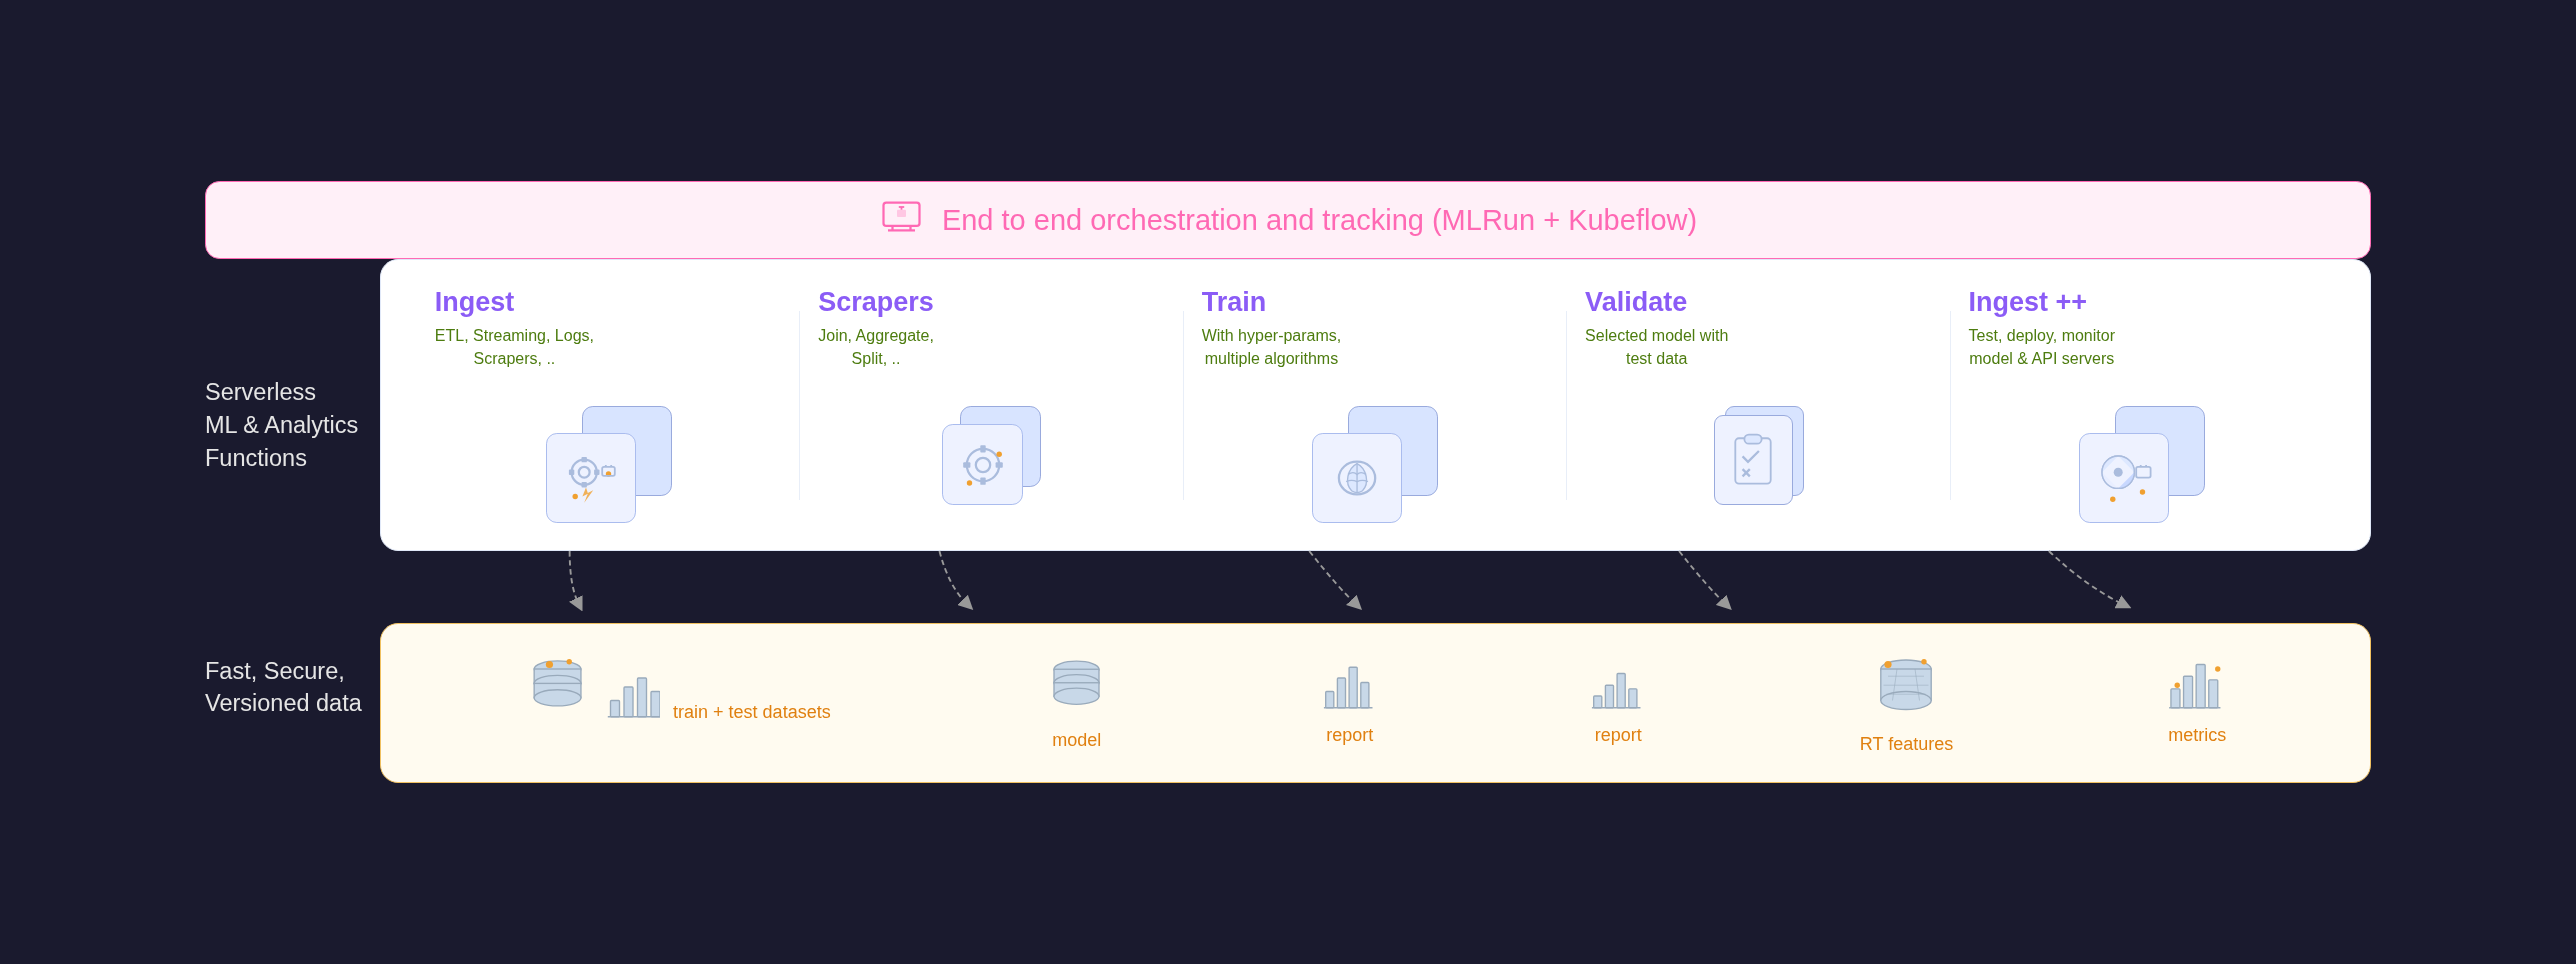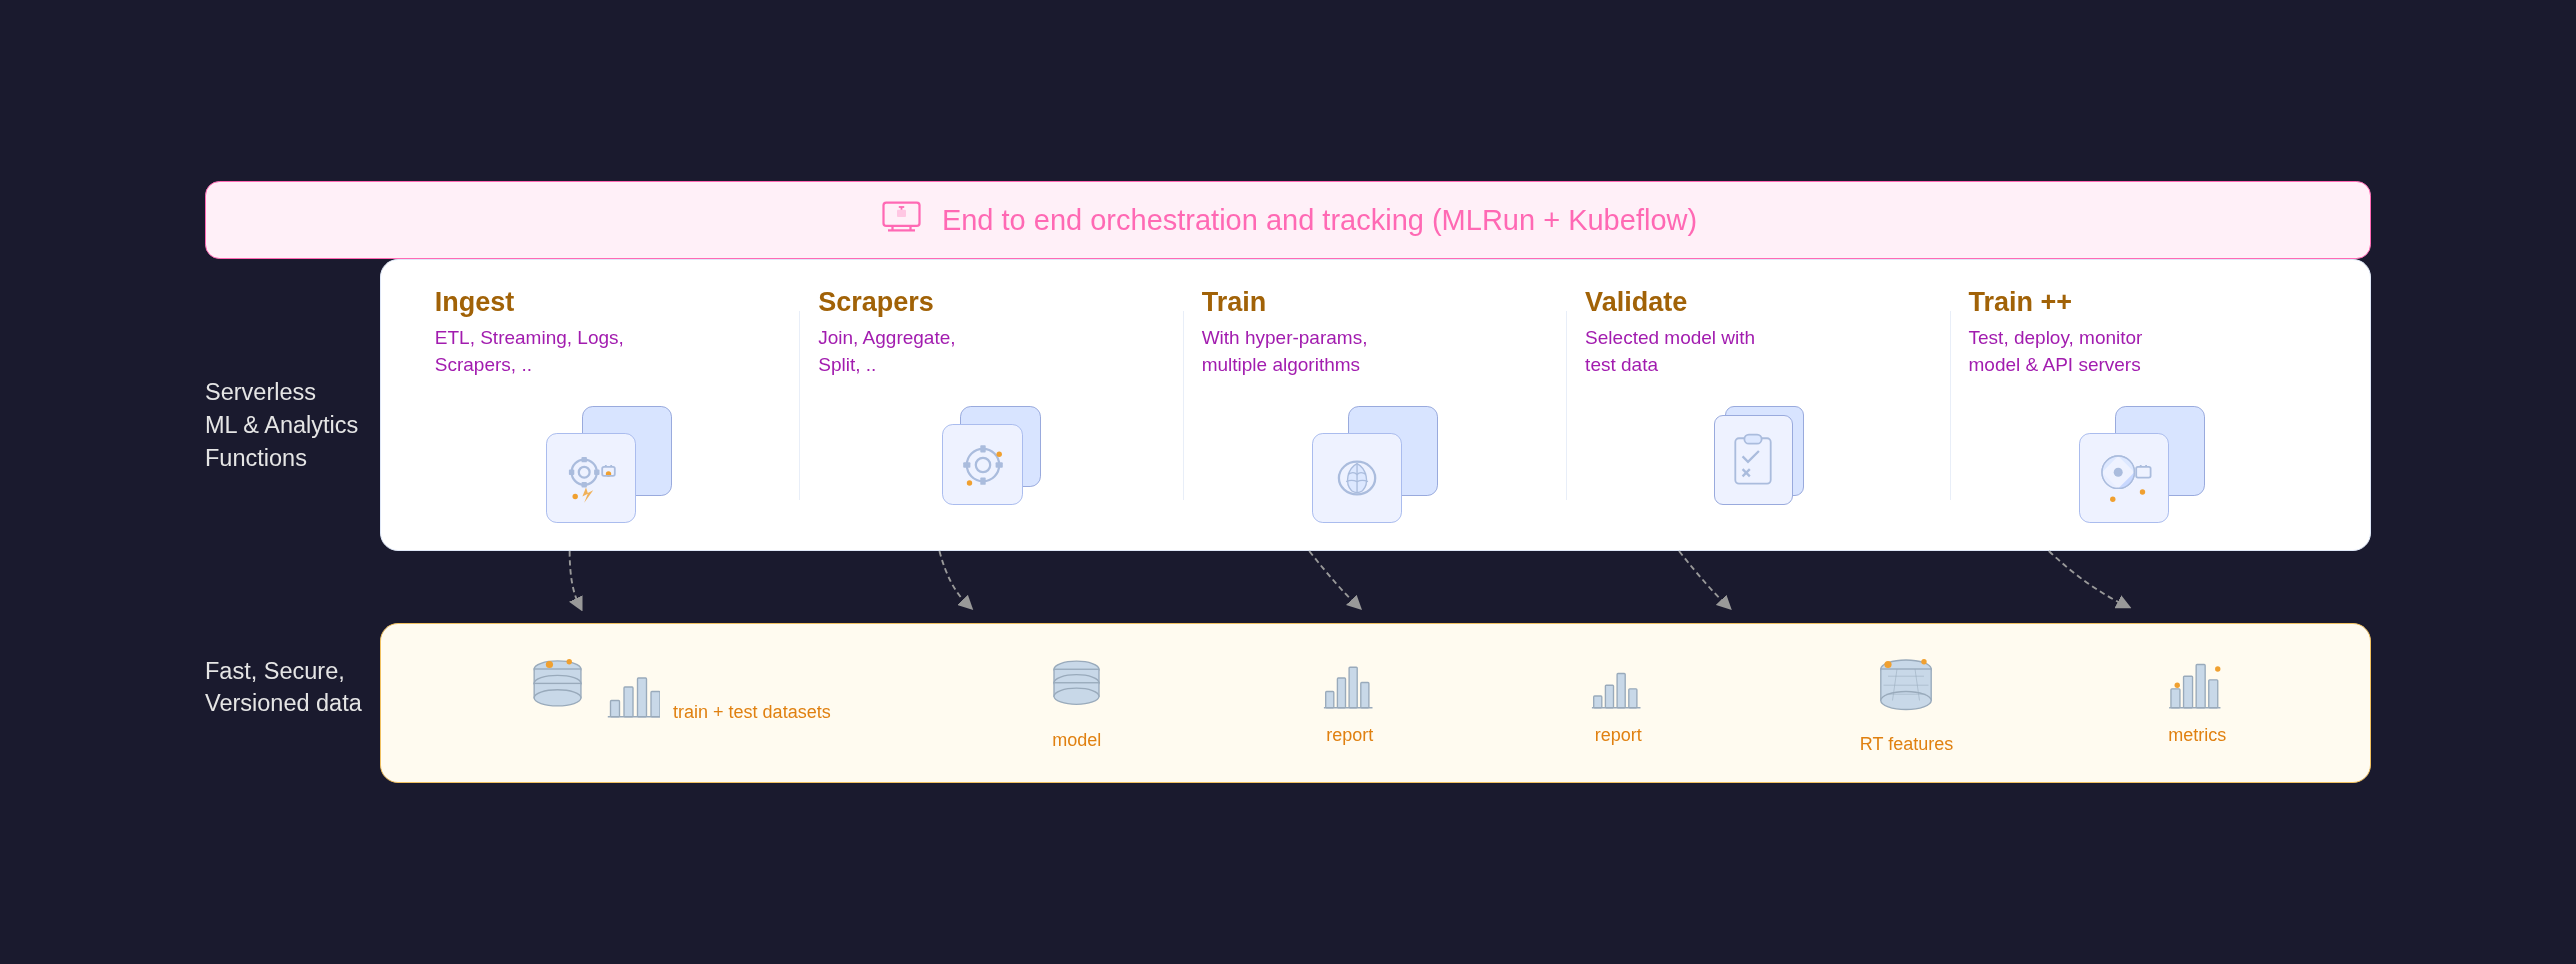--- a/index.html
+++ b/index.html
@@ -73,29 +73,30 @@
       position: absolute;
       right: 0;
       top: 10%;
       height: 80%;
       width: 0.9px;
       background: #e8eef8;
     }
     .step-title {
       font-size: 27px;
       font-weight: 700;
-      color: #a16207;
+      color: #8b5cf6;
       margin-bottom: 7.2px;
     }
     .step-desc {
-      font-size: 19px;
-      color: #a21caf;
+      font-size: 16px;
+      color: #4d7c0f;
       line-height: 1.4;
       margin-bottom: 18px;
       min-height: 54px;
+      text-align: center;
     }
     .step-icon-area {
       width: 100%;
       display: flex;
       justify-content: center;
       margin-top: 9px;
     }
     
     .cube-icon {
       position: relative;
@@ -268,21 +269,21 @@
 
                   <line x1="16" y1="42" x2="24" y2="50" stroke="#aabcdd" stroke-width="2.5"></line>
                   <line x1="24" y1="42" x2="16" y2="50" stroke="#aabcdd" stroke-width="2.5"></line>
                 </svg>
               </div>
             </div>
           </div>
         </div>
 
         <div class="pipeline-step" style="border-right: none;">
-          <div class="step-title">Train ++</div>
+          <div class="step-title">Ingest ++</div>
           <div class="step-desc">Test, deploy, monitor<br>model &amp; API servers</div>
           <div class="step-icon-area">
             <div class="cube-icon">
               <div class="cube-back" style="background:#d8e4ff; border-color:#99aadd;"></div>
               <div class="cube-front" style="background:#eef2ff;">
                 <svg width="63" height="63" viewBox="0 0 70 70">
 
                   <circle cx="28" cy="28" r="18" fill="none" stroke="#aabcdd" stroke-width="1.5"></circle>
                   <path d="M28 10 A18 18 0 0 1 46 28" fill="#dde8ff" stroke="#aabcdd" stroke-width="1.5"></path>
                   <path d="M46 28 A18 18 0 0 1 28 46" fill="#c8d8ff" stroke="#aabcdd" stroke-width="1.5"></path>

